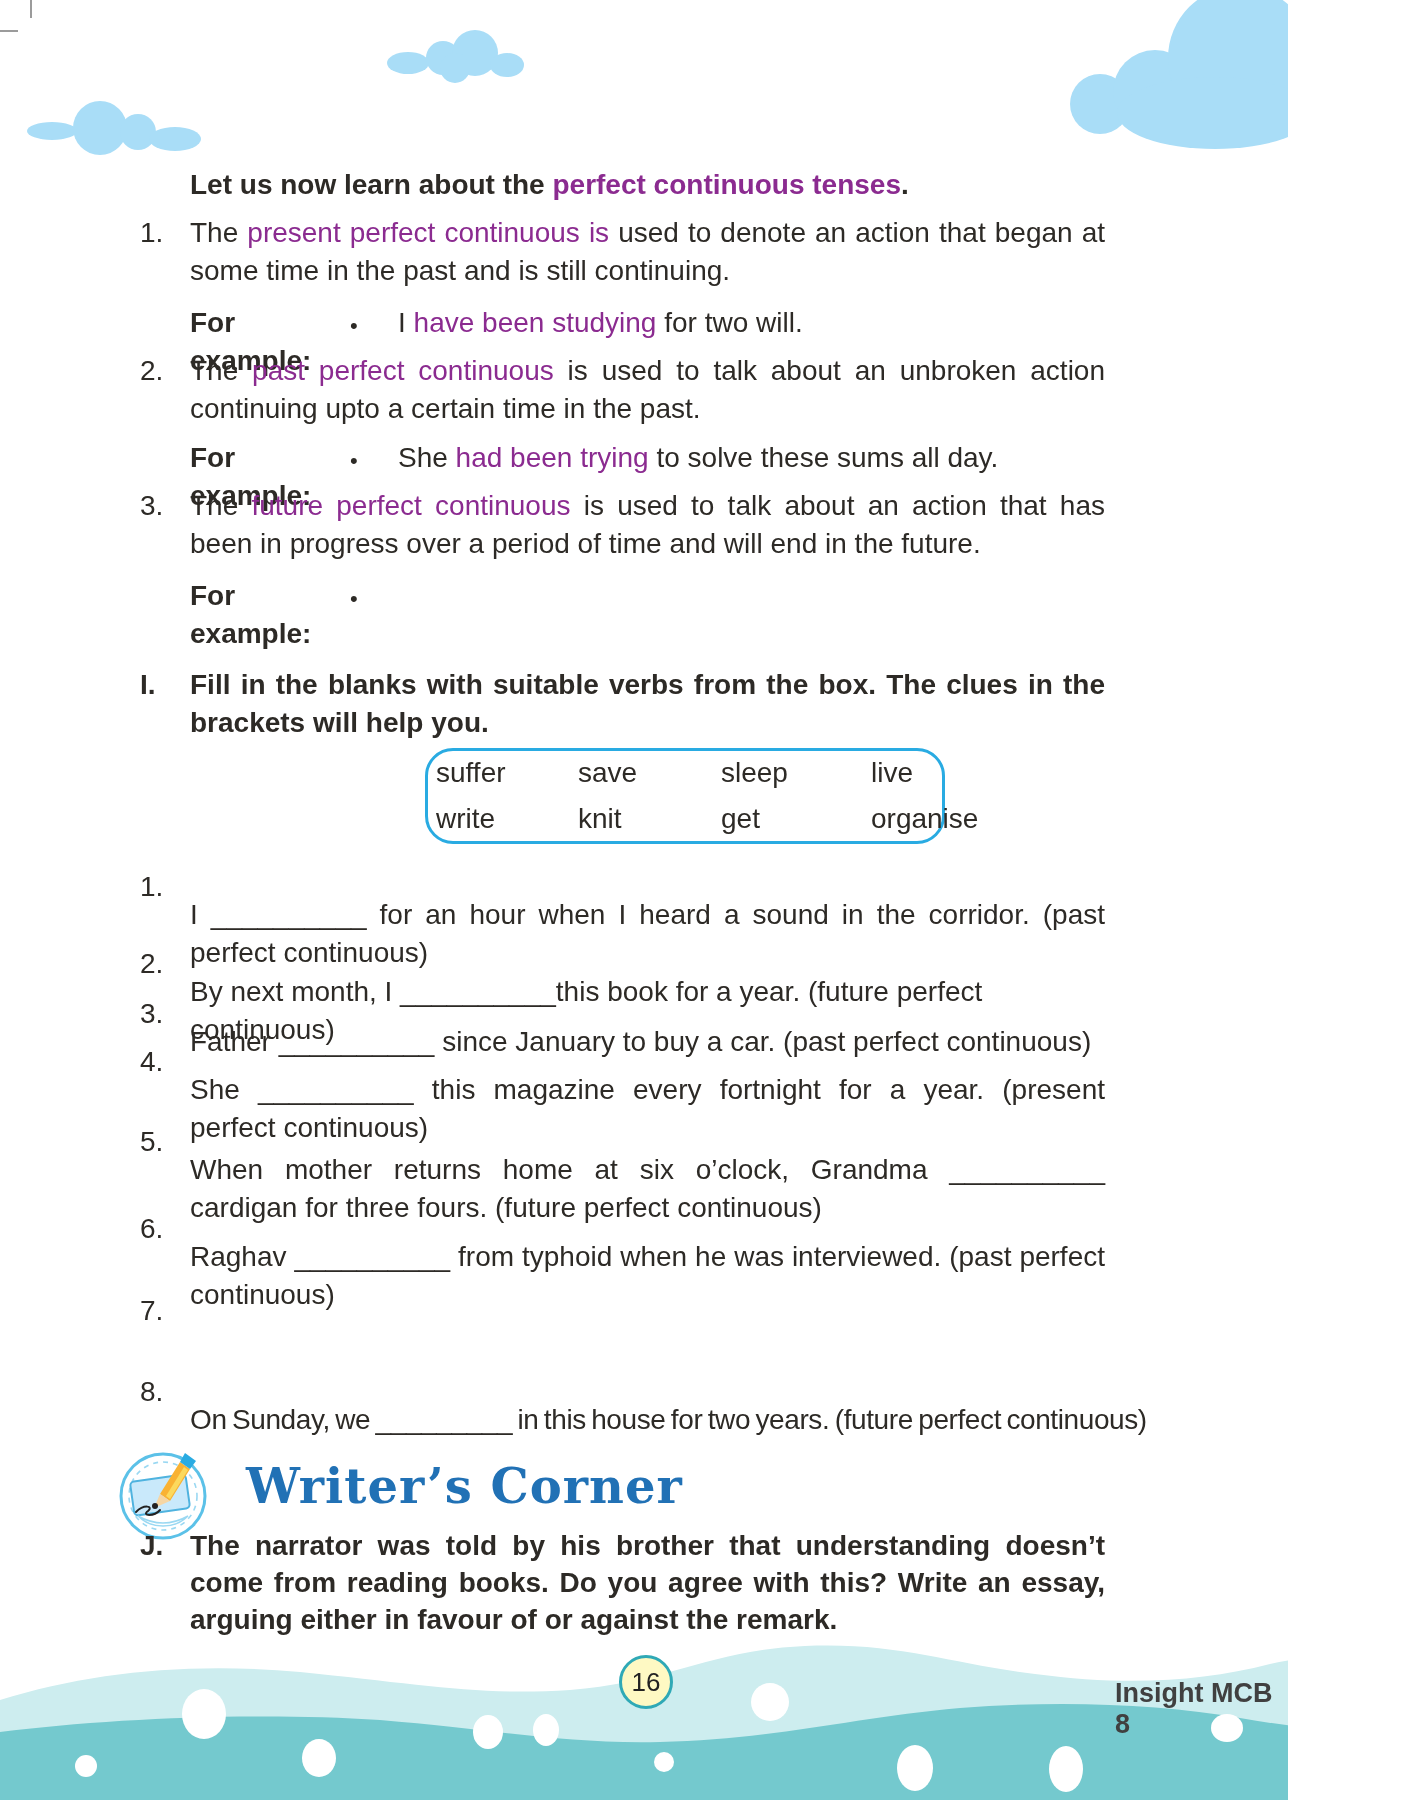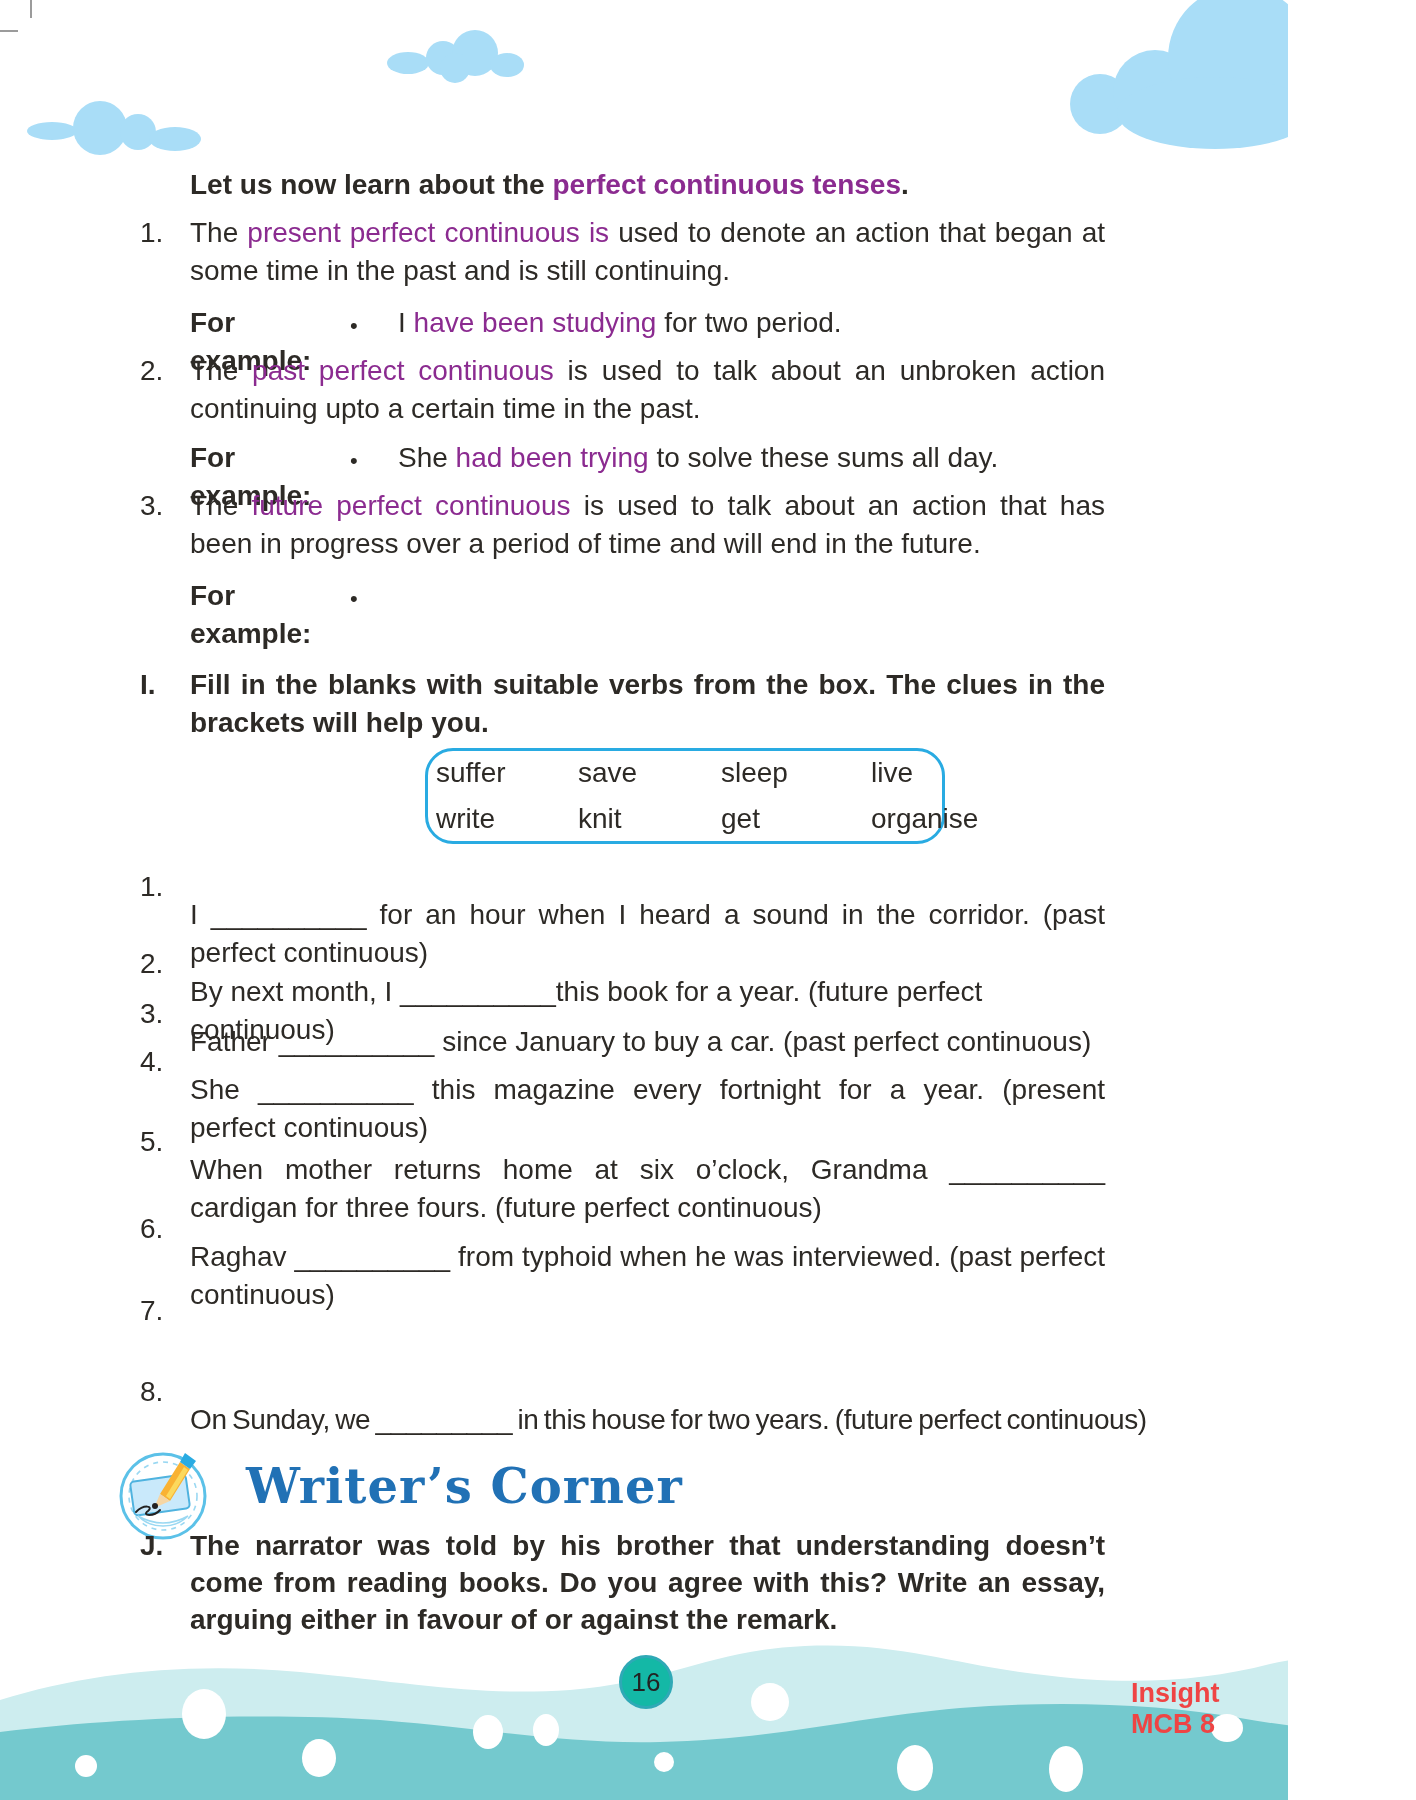--- a/index.html
+++ b/index.html
@@ -24,24 +24,24 @@
            row-gap:4px;padding-left:8px;font-size:28px;line-height:42px;}
   .xrow{position:absolute;left:140px;width:965px;display:grid;grid-template-columns:50px 1fr;
         font-size:28px;line-height:38px;}
   .tight{letter-spacing:-0.4px;word-spacing:-2px;white-space:nowrap;}
   .wc-title{position:absolute;left:246px;top:1458px;font-family:"DejaVu Serif",serif;
             font-weight:700;font-size:48px;color:var(--wc-blue,#2171b5);letter-spacing:1px;}
   .jrow{position:absolute;left:140px;top:1527px;width:965px;display:grid;grid-template-columns:50px 1fr;
         font-size:28px;line-height:37px;font-weight:700;}
   .deco{position:absolute;left:0;pointer-events:none;}
   .badge{position:absolute;left:619px;top:1655px;width:54px;height:54px;border-radius:50%;
-         background:#14b8a6;border:3px solid var(--badge-teal,#2fa9b6);box-sizing:border-box;
+         background:#fef9c3;border:3px solid var(--badge-teal,#2fa9b6);box-sizing:border-box;
          display:flex;align-items:center;justify-content:center;
          font-size:26px;color:#222;z-index:3;}
-  .book-title{position:absolute;left:1115px;top:1678px;font-size:27px;font-weight:700;color:#ef4444;z-index:3;margin-left:16px;}
+  .book-title{position:absolute;left:1115px;top:1678px;font-size:27px;font-weight:700;color:#404040;z-index:3;}
 </style>
 </head>
 <body>
 
 <div class="page">
 
   <div class="cm" style="left:30px;top:0;width:2px;height:18px;"></div>
   <div class="cm" style="left:0;top:30px;width:18px;height:2px;"></div>
   <div class="cm" style="left:1384px;top:0;width:2px;height:18px;"></div>
   <div class="cm" style="left:1398px;top:30px;width:18px;height:2px;"></div>
@@ -71,21 +71,21 @@
 
   <div class="heading" style="top:166px"><span>Let us now learn about the </span><span class="hl">perfect continuous tenses</span><span>.</span></div>
 
   <div class="row" style="top:214px">
     <span class="num">1.</span>
     <p class="txt just"><span>The </span><span class="hl">present perfect continuous is</span><span> used to denote an action that began at some time in the past and is still continuing.</span></p>
   </div>
   <div class="row ex" style="top:304px">
     <span class="exlabel">For example:</span>
     <span class="bullet">•</span>
-    <p class="txt"><span>I </span><span class="hl">have been studying</span><span> for two period.</span></p>
+    <p class="txt"><span>I </span><span class="hl">have been studying</span><span> for two will.</span></p>
   </div>
 
   <div class="row" style="top:352px">
     <span class="num">2.</span>
     <p class="txt just"><span>The </span><span class="hl">past perfect continuous</span><span> is used to talk about an unbroken action continuing upto a certain time in the past.</span></p>
   </div>
   <div class="row ex" style="top:439px">
     <span class="exlabel">For example:</span>
     <span class="bullet">•</span>
     <p class="txt"><span>She </span><span class="hl">had been trying</span><span> to solve these sums all day.</span></p>

